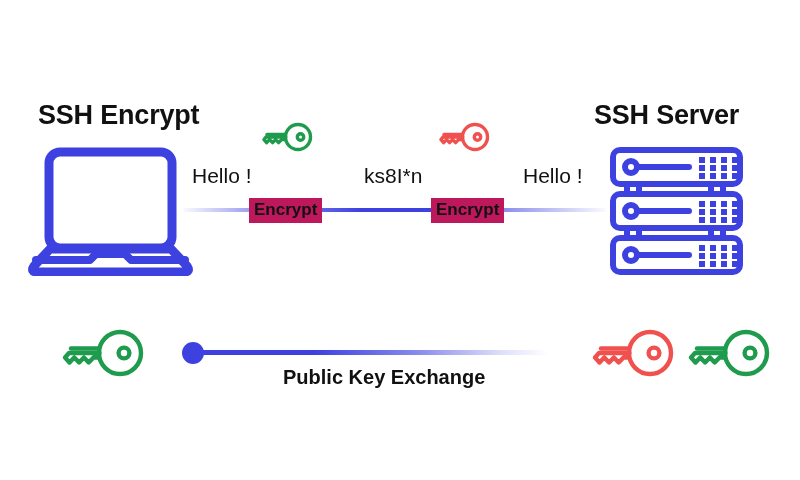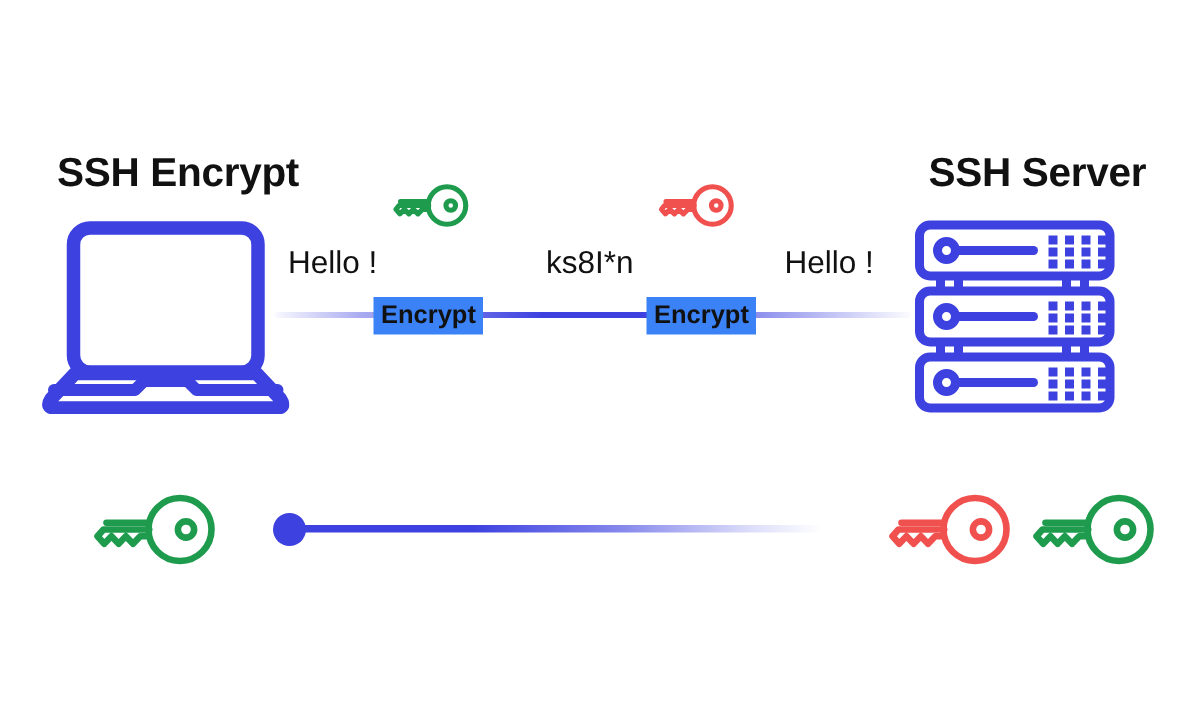--- a/index.html
+++ b/index.html
@@ -21,21 +21,21 @@
 
   
   .title {
     font-size: 27px;
     font-weight: bold;
     color: #111111;
     letter-spacing: -0.2px;
     white-space: nowrap;
   }
   #client-title { left: 38px;  top: 100px; }
-  #server-title { left: 619px; top: 100px; }
+  #server-title { left: 594px; top: 100px; }
 
   
   .msg {
     font-size: 21px;
     font-weight: normal;
     color: #111111;
     white-space: nowrap;
   }
   #msg-plain-left   { left: 192px; top: 164px; }
   #msg-cipher       { left: 344px; top: 164px; margin-left: 20px; }
@@ -52,21 +52,21 @@
         rgba(61,65,224,0.03) 0%,
         rgba(61,65,224,0.45) 14%,
         rgba(61,65,224,1.00) 42%,
         rgba(61,65,224,1.00) 58%,
         rgba(61,65,224,0.40) 84%,
         rgba(61,65,224,0.02) 100%);
   }
 
   
   .badge {
-    background: #3b82f6;
+    background: #be185d;
     color: #111111;
     font-size: 17px;
     font-weight: bold;
     padding: 2px 5px 3px 5px;
     white-space: nowrap;
     line-height: 1.18;
   }
   #badge-encrypt { left: 249px; top: 198px; }
   #badge-decrypt { left: 431px; top: 198px; }
 
@@ -230,20 +230,21 @@
   <div class="abs msg" id="msg-plain-right">Hello !</div>
 
   <div class="abs" id="channel-line"></div>
 
   <div class="abs badge" id="badge-encrypt">Encrypt</div>
 
   <div class="abs badge" id="badge-decrypt">Encrypt</div>
 
   <div class="abs" id="pk-dot"></div>
   <div class="abs" id="pk-line"></div>
+  <div class="abs" id="pk-label">Public Key Exchange</div>
 
   <div class="abs" id="key-green-bl">
     <svg width="84" height="54" viewBox="0 0 84 54">
       <g fill="none" stroke="#1e9b4d" stroke-width="4.4" stroke-linejoin="round" stroke-linecap="round">
         <circle cx="58" cy="27" r="21"></circle>
         <circle cx="62" cy="27" r="5.4"></circle>
         <path d="M 37.5 27 L 7 27 L 3 31.5 L 7.5 36.5 L 12.3 31.5 L 17.1 36.5 L 21.9 31.5 L 26.7 36.5 L 31.5 31.5 L 37 31.5"></path>
         <path d="M 9 22.5 L 36 22.5"></path>
       </g>
     </svg>

